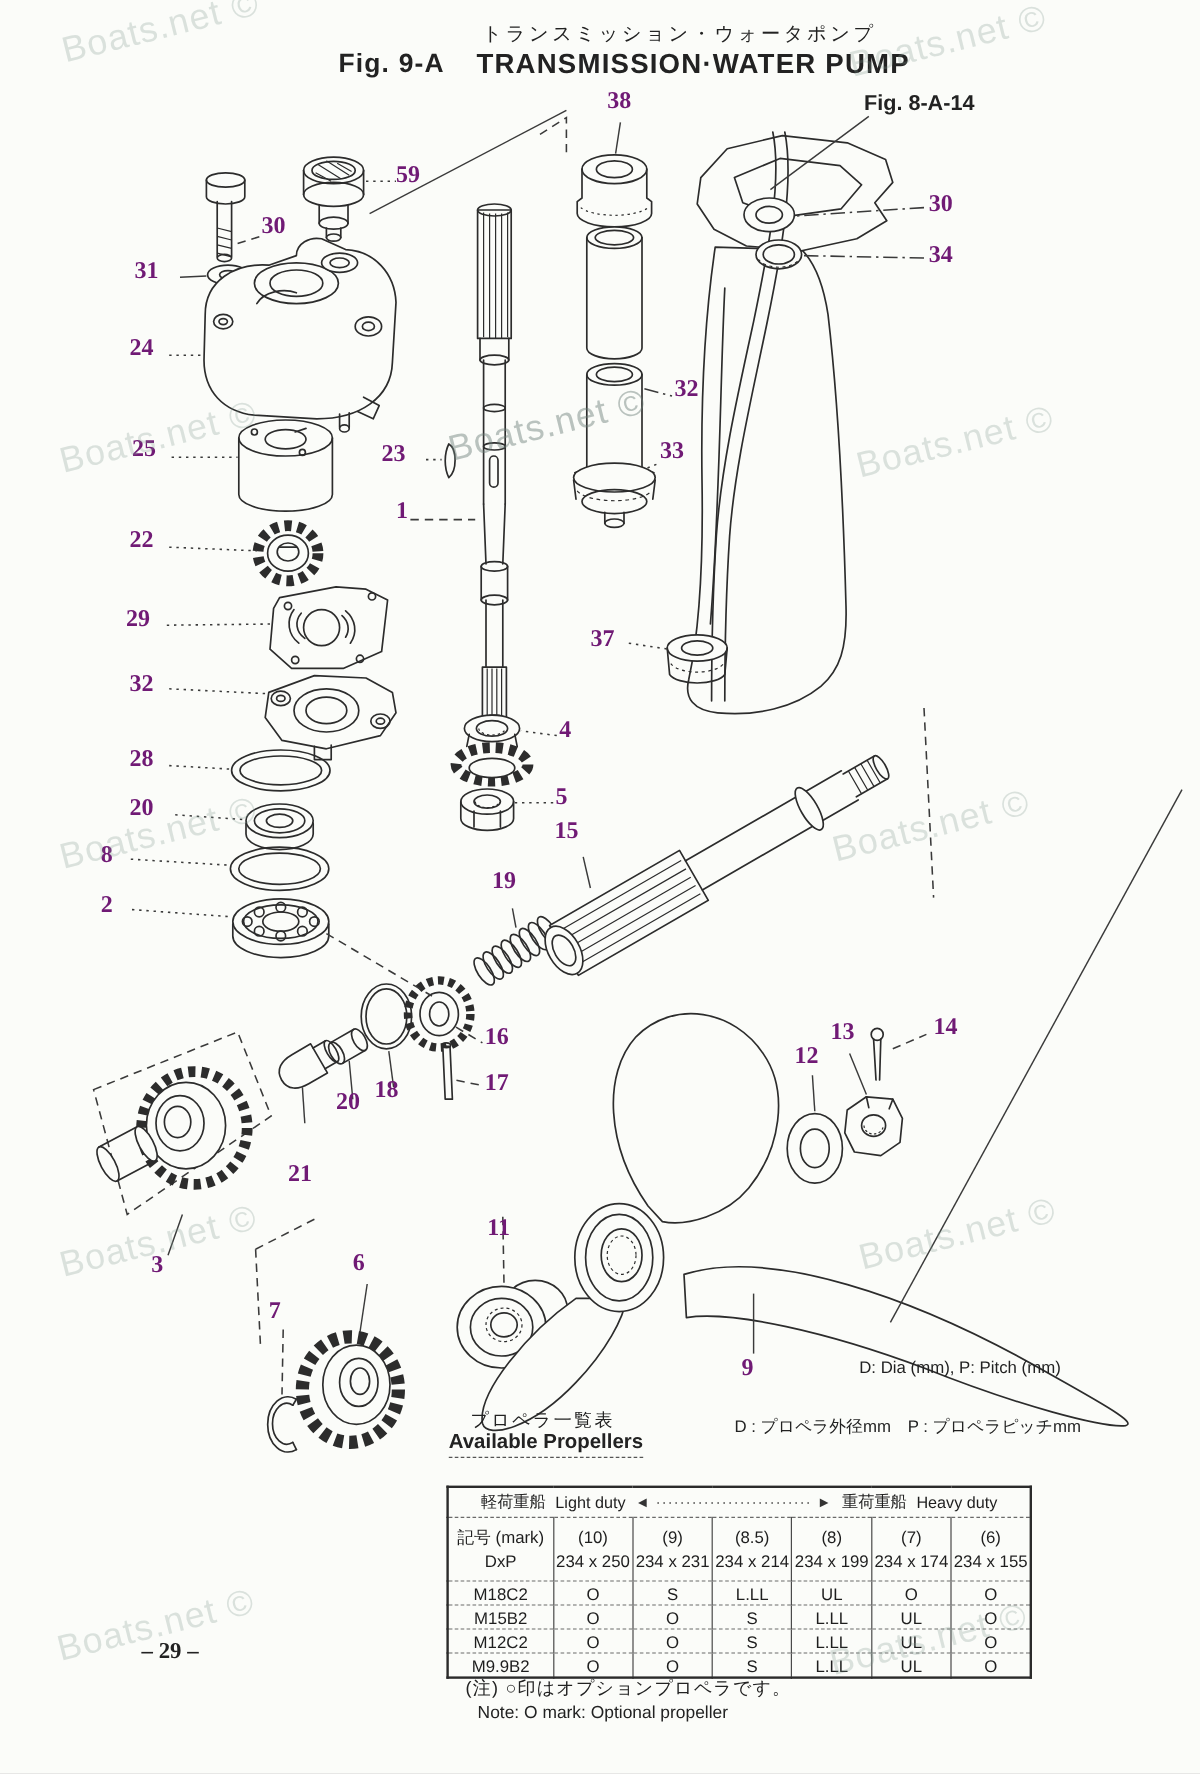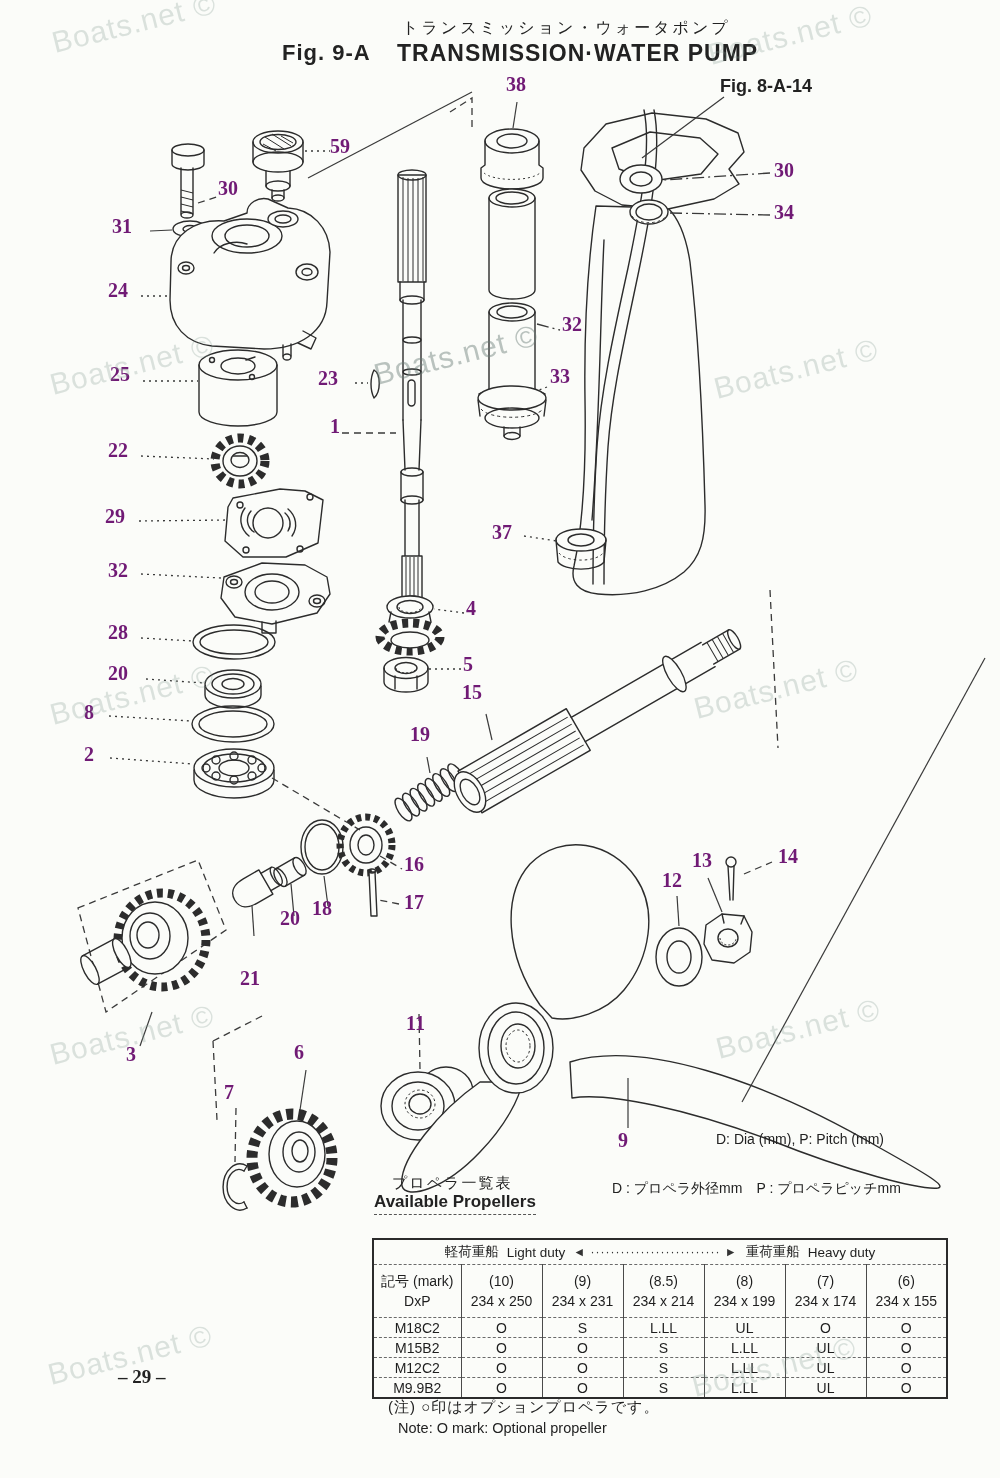--- a/index.html
+++ b/index.html
@@ -38,21 +38,21 @@
   .ldd   { fill:none; stroke:#3a3a3a; stroke-width:1.3; stroke-dasharray:12 4 2 4; }
   .lsol  { fill:none; stroke:#3a3a3a; stroke-width:1.2; }
   .hatch { fill:none; stroke:#2c2c2c; stroke-width:1; }
   
   .prop-title-jp { position:absolute; left:392px; top:1174px; font-size:15px; letter-spacing:2px; z-index:4;}
   .prop-title-en { position:absolute; left:374px; top:1192px; font-size:17px; font-weight:bold;
                    border-bottom:1px dashed #555; padding-bottom:2px; z-index:4;}
   .legend-jp { position:absolute; left:612px; top:1180px; font-size:14px; z-index:4;}
   .legend-en { position:absolute; left:716px; top:1131px; font-size:14px; z-index:4;}
   table.prop {
-    position:absolute; left:372px; top:1238px; width:576px; z-index:4;
+    position:absolute; left:372px; top:1238px; width:488px; z-index:4;
     border-collapse:collapse; table-layout:fixed; background:transparent;
     font-size:14px; color:#1e1e1e;border-radius:28px;
   }
   table.prop th, table.prop td {
     border-left:1px solid #4a4a4a; border-top:1px dashed #6a6a6a;
     text-align:center; font-weight:normal; padding:1px 0; overflow:hidden; white-space:nowrap;
   }
   table.prop { border:2px solid #2b2b2b; }
   tr.duty-row th { height:22px; font-size:13.5px; }
   .duty-flex { display:flex; justify-content:center; align-items:center; gap:8px; }

